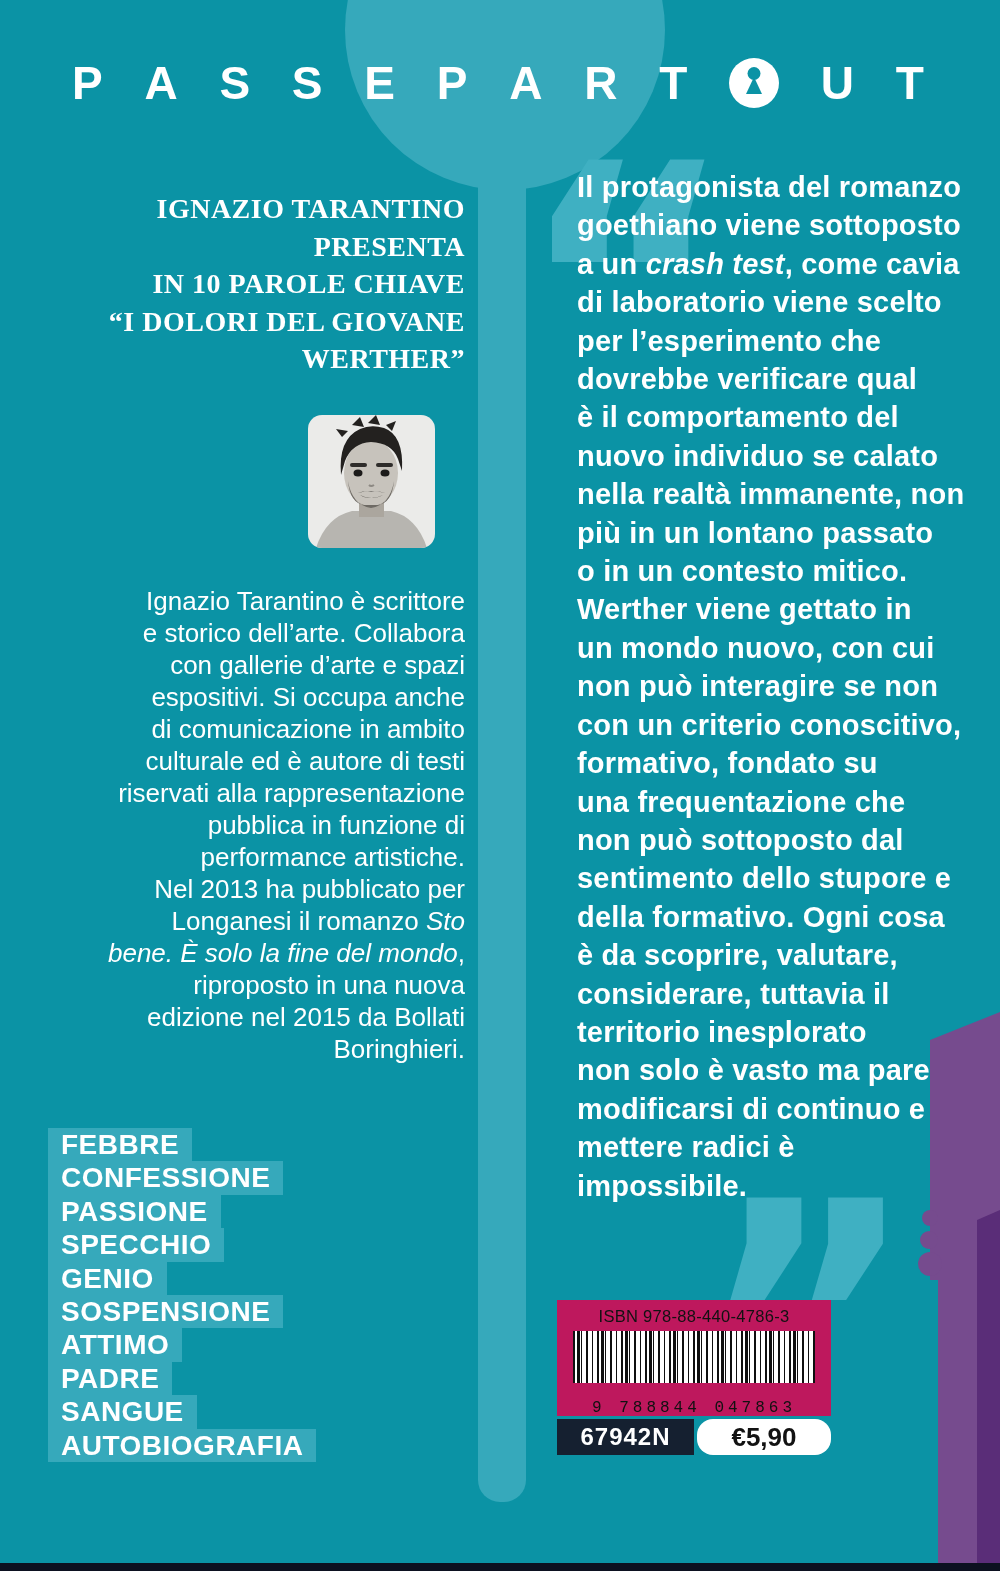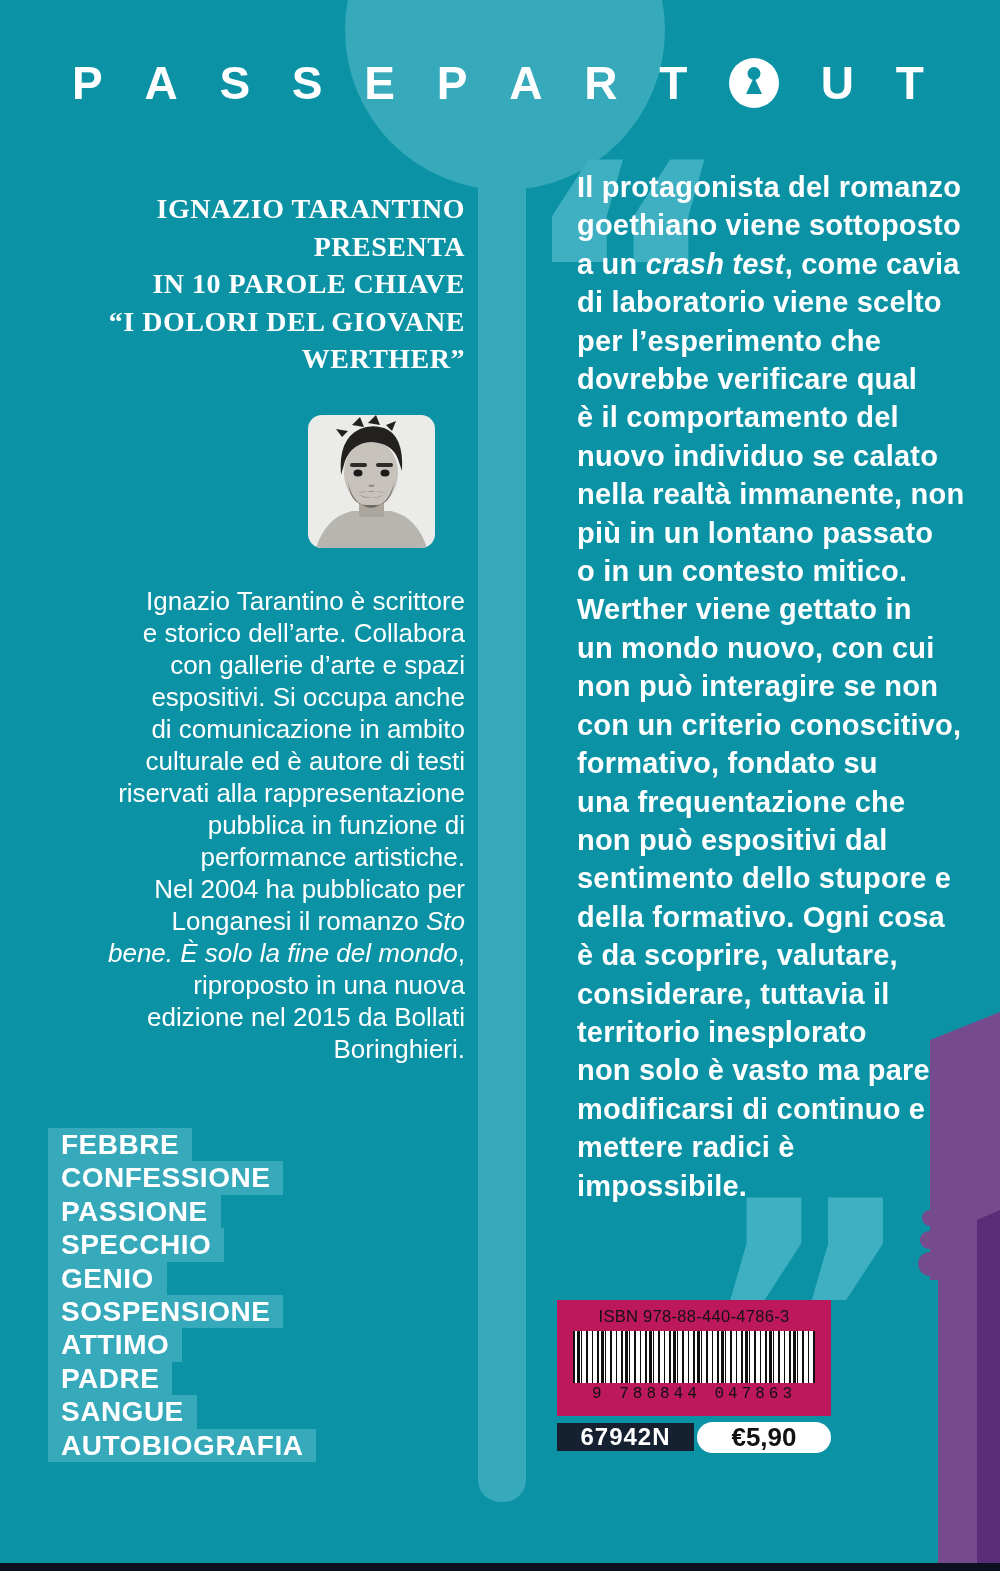--- a/index.html
+++ b/index.html
@@ -39,22 +39,22 @@
       color:#fff;font-weight:bold;font-size:28px;letter-spacing:.5px;padding:0 13px;}
   
   .quote{position:absolute;left:577px;top:168px;width:420px;z-index:4;}
   .quote .ql{color:#fff;font-weight:bold;font-size:29px;line-height:38.4px;letter-spacing:.2px;}
   .qmarks{position:absolute;left:0;top:0;width:1000px;height:1571px;z-index:2;pointer-events:none;}
   
   .isbn-box{position:absolute;left:557px;top:1300px;width:274px;height:116px;background:#be185d;z-index:4;}
   .isbn-label{text-align:center;color:#121212;font-size:16.5px;padding-top:7px;letter-spacing:.3px;}
   .bars{height:52px;margin:5px 16px 0;background:
     repeating-linear-gradient(90deg,#0f0f0f 0 2px,#fff 2px 4px,#0f0f0f 4px 7px,#fff 7px 8px,#0f0f0f 8px 9px,#fff 9px 13px,#0f0f0f 13px 15px,#fff 15px 19px,#0f0f0f 19px 20px,#fff 20px 24px);}
-  .digits{display:block;text-align:center;font-family:"Liberation Mono",monospace;font-size:16px;letter-spacing:4px;color:#111;margin-top:2px;}
-  .code-row{position:absolute;left:557px;top:1419px;width:274px;height:36px;display:flex;z-index:4;align-items:center;}
+  .digits{display:block;text-align:center;font-family:"Liberation Mono",monospace;font-size:16px;letter-spacing:4px;color:#111;margin-top:16px;}
+  .code-row{position:absolute;left:557px;top:1419px;width:274px;height:36px;display:flex;z-index:4;}
   .code-badge{width:137px;background:#152030;color:#fff;font-weight:bold;font-size:24px;display:flex;align-items:center;justify-content:center;letter-spacing:1px;}
   .price-badge{width:134px;margin-left:3px;background:#fff;color:#121212;font-weight:bold;font-size:26px;display:flex;align-items:center;justify-content:center;border-radius:16px;}
   
   .purple{position:absolute;left:930px;top:1012px;width:70px;height:551px;background:#764b8e;z-index:3;
     clip-path:polygon(0 28px,100% 0,100% 100%,8px 100%,8px 268px,0 268px);}
   .purple-dark{position:absolute;left:977px;top:1210px;width:23px;height:353px;background:#5a2d78;z-index:3;
     clip-path:polygon(0 10px,100% 0,100% 100%,0 100%);}
   .bump{position:absolute;background:#764b8e;border-radius:50%;z-index:3;}
   .bump.b1{left:922px;top:1210px;width:16px;height:16px;}
   .bump.b2{left:920px;top:1231px;width:18px;height:18px;}
@@ -116,21 +116,21 @@
 
   <div class="bl">Ignazio Tarantino è scrittore</div>
       <div class="bl">e storico dell’arte. Collabora</div>
       <div class="bl">con gallerie d’arte e spazi</div>
       <div class="bl">espositivi. Si occupa anche</div>
       <div class="bl">di comunicazione in ambito</div>
       <div class="bl">culturale ed è autore di testi</div>
       <div class="bl">riservati alla rappresentazione</div>
       <div class="bl">pubblica in funzione di</div>
       <div class="bl">performance artistiche.</div>
-      <div class="bl">Nel 2004 ha pubblicato per</div>
+      <div class="bl">Nel 2013 ha pubblicato per</div>
       <div class="bl"><span>Longanesi il romanzo </span><span class="it">Sto</span></div>
       <div class="bl"><span class="it">bene. È solo la fine del mondo</span><span>,</span></div>
       <div class="bl">riproposto in una nuova</div>
       <div class="bl">edizione nel 2015 da Bollati</div>
       <div class="bl">Boringhieri.</div>
     </div>
 
   <div class="keywords">
 
   <div class="kw-row">
@@ -177,21 +177,21 @@
       <div class="ql">nuovo individuo se calato</div>
       <div class="ql">nella realtà immanente, non</div>
       <div class="ql">più in un lontano passato</div>
       <div class="ql">o in un contesto mitico.</div>
       <div class="ql">Werther viene gettato in</div>
       <div class="ql">un mondo nuovo, con cui</div>
       <div class="ql">non può interagire se non</div>
       <div class="ql">con un criterio conoscitivo,</div>
       <div class="ql">formativo, fondato su</div>
       <div class="ql">una frequentazione che</div>
-      <div class="ql">non può espositivi dal</div>
+      <div class="ql">non può sottoposto dal</div>
       <div class="ql">sentimento dello stupore e</div>
       <div class="ql">della formativo. Ogni cosa</div>
       <div class="ql">è da scoprire, valutare,</div>
       <div class="ql">considerare, tuttavia il</div>
       <div class="ql">territorio inesplorato</div>
       <div class="ql">non solo è vasto ma pare</div>
       <div class="ql">modificarsi di continuo e</div>
       <div class="ql">mettere radici è</div>
       <div class="ql">impossibile.</div>
     </div>

